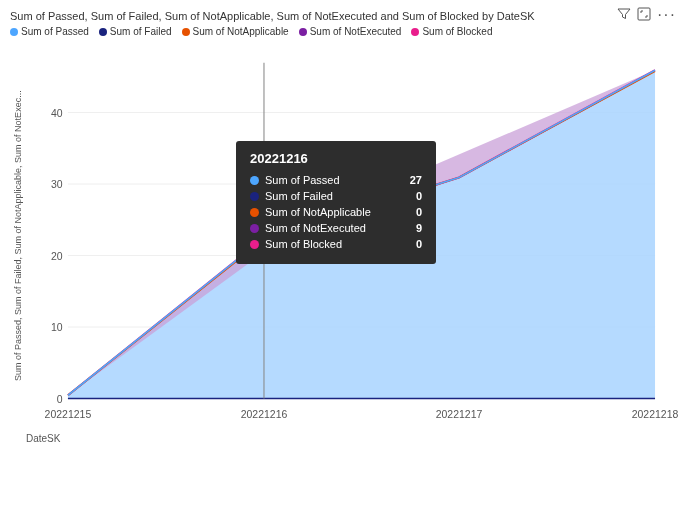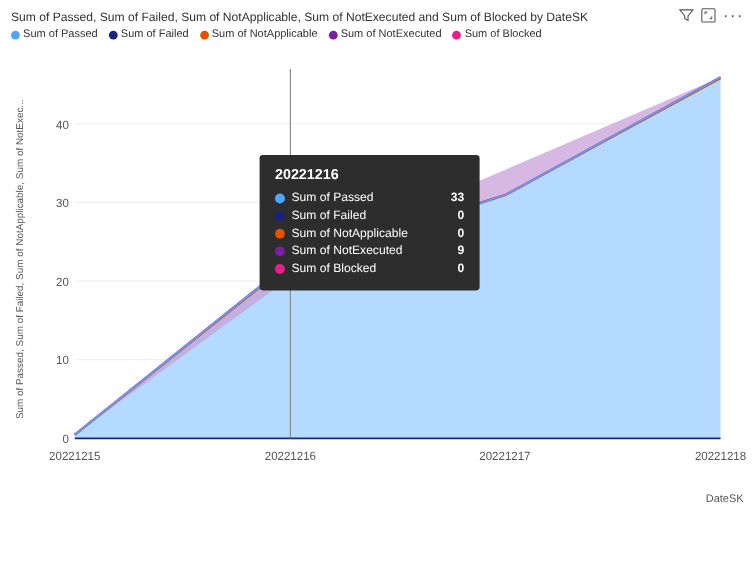--- a/index.html
+++ b/index.html
@@ -79,24 +79,24 @@
       flex: 1;
       position: relative;
       height: 100%;
     }
     svg.chart-svg {
       width: 100%;
       height: 100%;
       overflow: visible;
     }
     .x-axis-label {
-      text-align: right;
+      text-align: left;
       font-size: 10px;
       color: #555;
-      margin-top: 17px;
+      margin-top: 2px;
     }
     
     .tooltip {
       position: absolute;
       background: #2d2d2d;
       color: #fff;
       border-radius: 3px;
       padding: 10px 14px;
       font-size: 11px;
       z-index: 10;
@@ -217,21 +217,21 @@
       </svg>
 
       
       <div class="tooltip" style="left: 210px; top: 100px;">
         <div class="tooltip-title">20221216</div>
         <div class="tooltip-row">
           <div class="tooltip-row-left">
             <div class="tooltip-dot" style="background:#4da6ff;"></div>
             <span>Sum of Passed</span>
           </div>
-          <span class="tooltip-value">33</span>
+          <span class="tooltip-value">27</span>
         </div>
         <div class="tooltip-row">
           <div class="tooltip-row-left">
             <div class="tooltip-dot" style="background:#1a237e;"></div>
             <span>Sum of Failed</span>
           </div>
           <span class="tooltip-value">0</span>
         </div>
         <div class="tooltip-row">
           <div class="tooltip-row-left">

